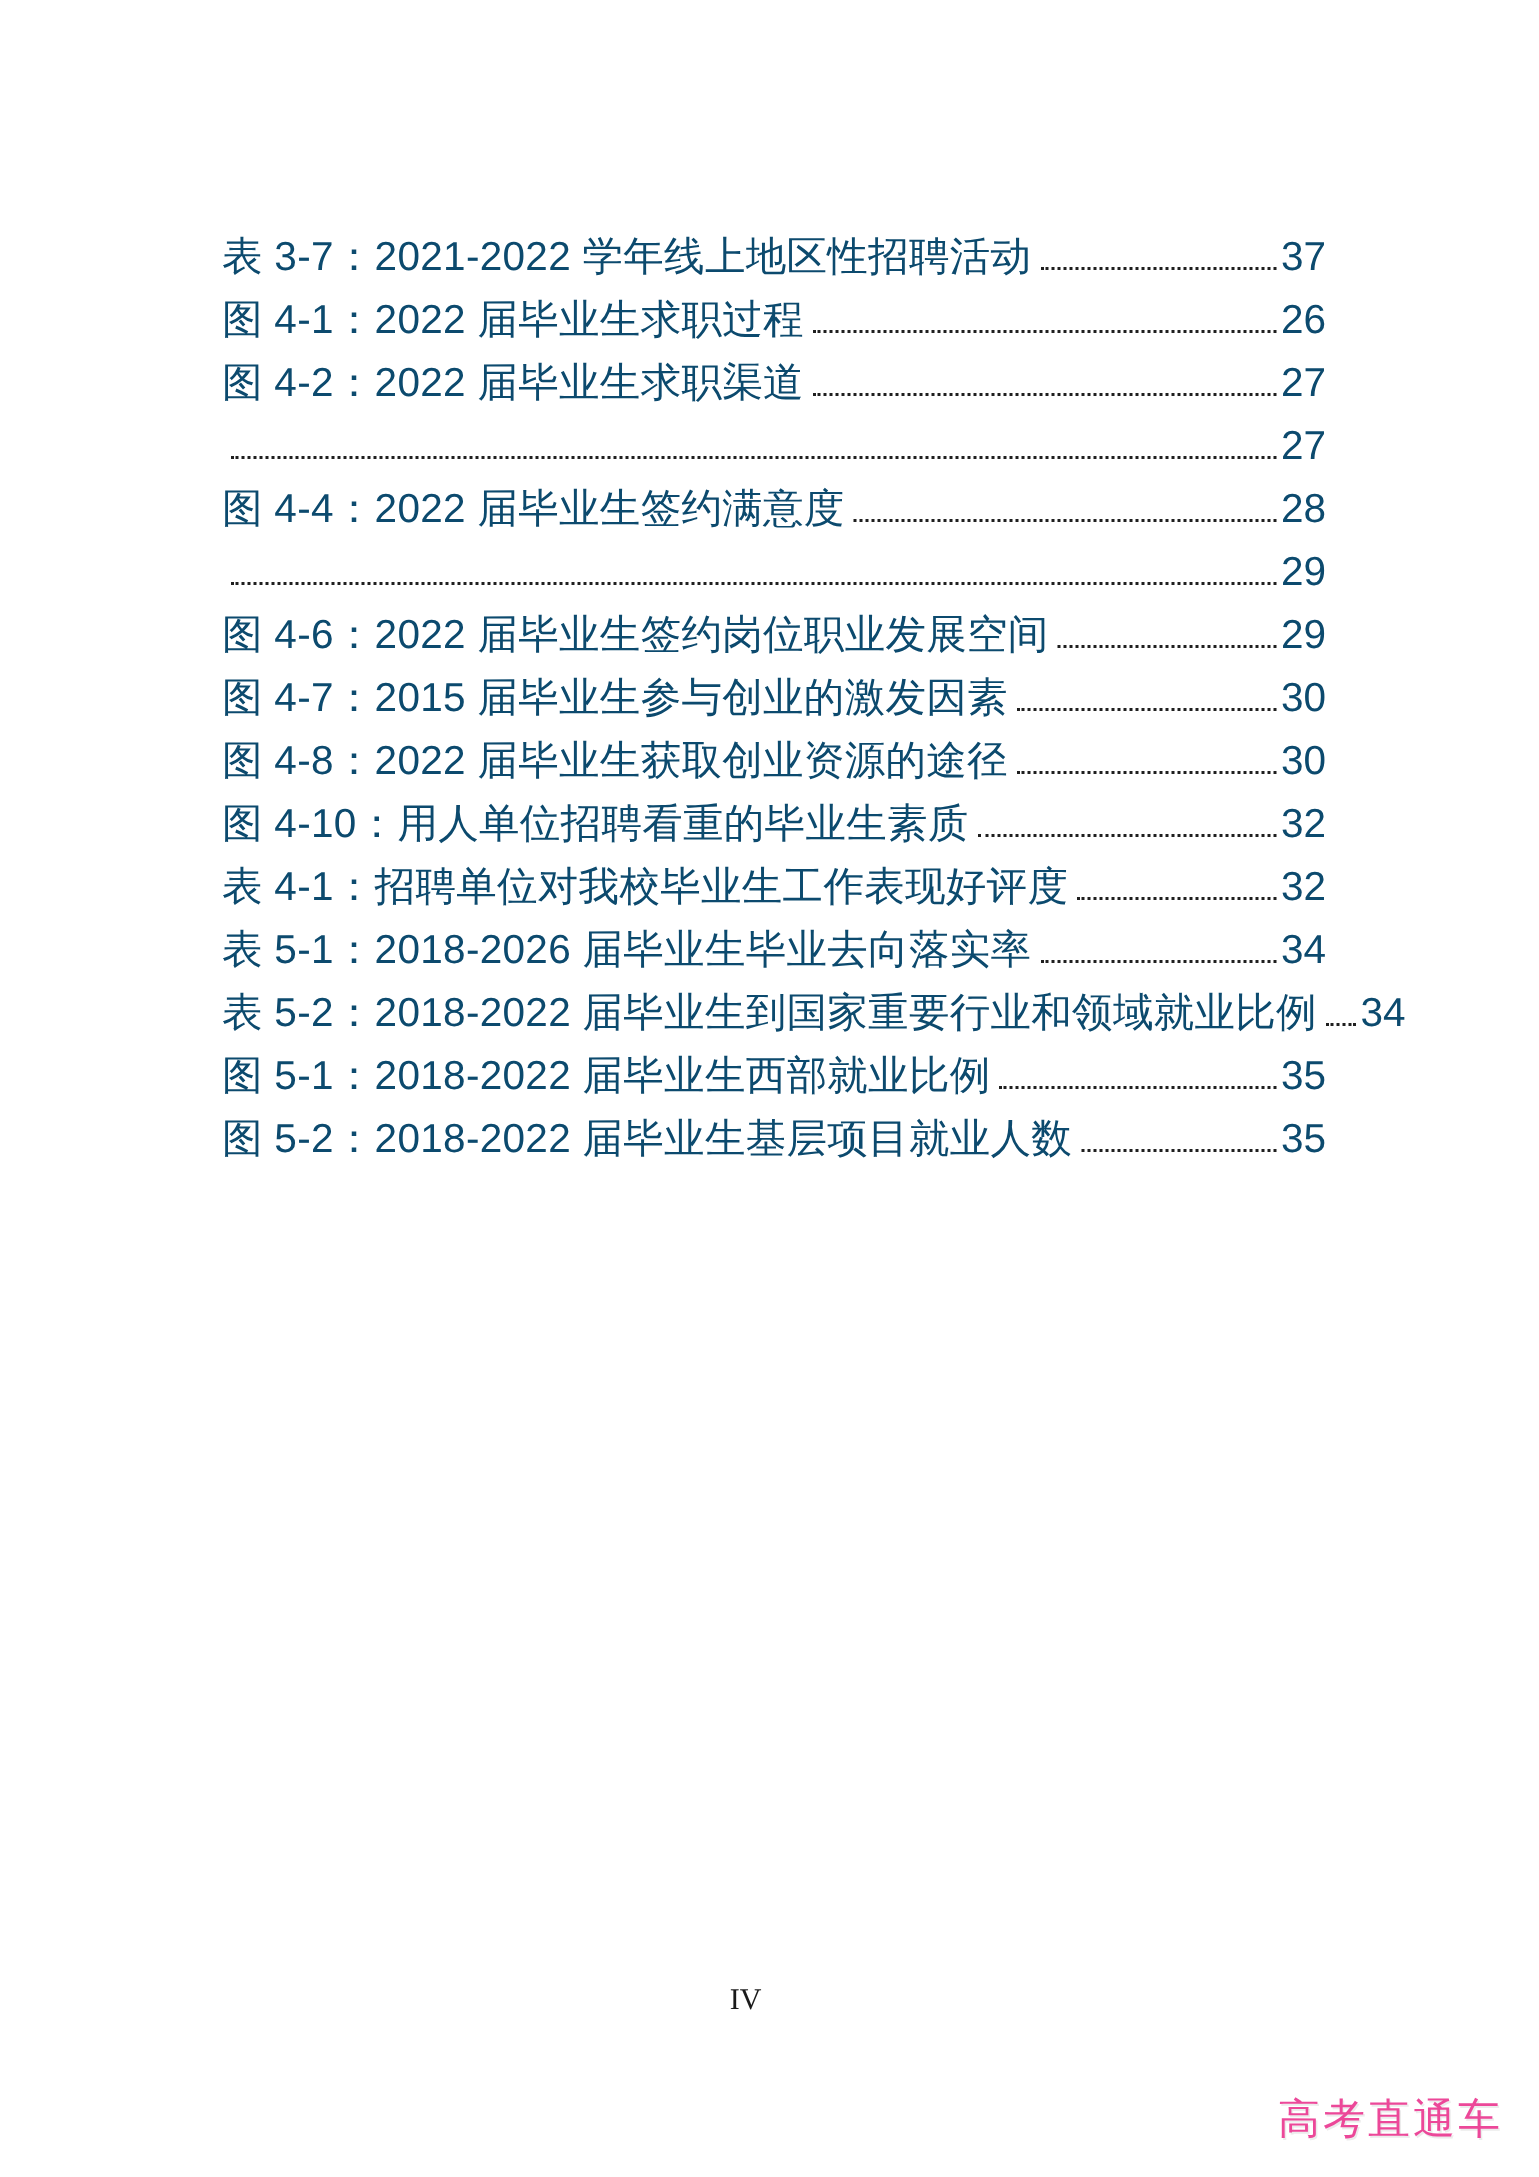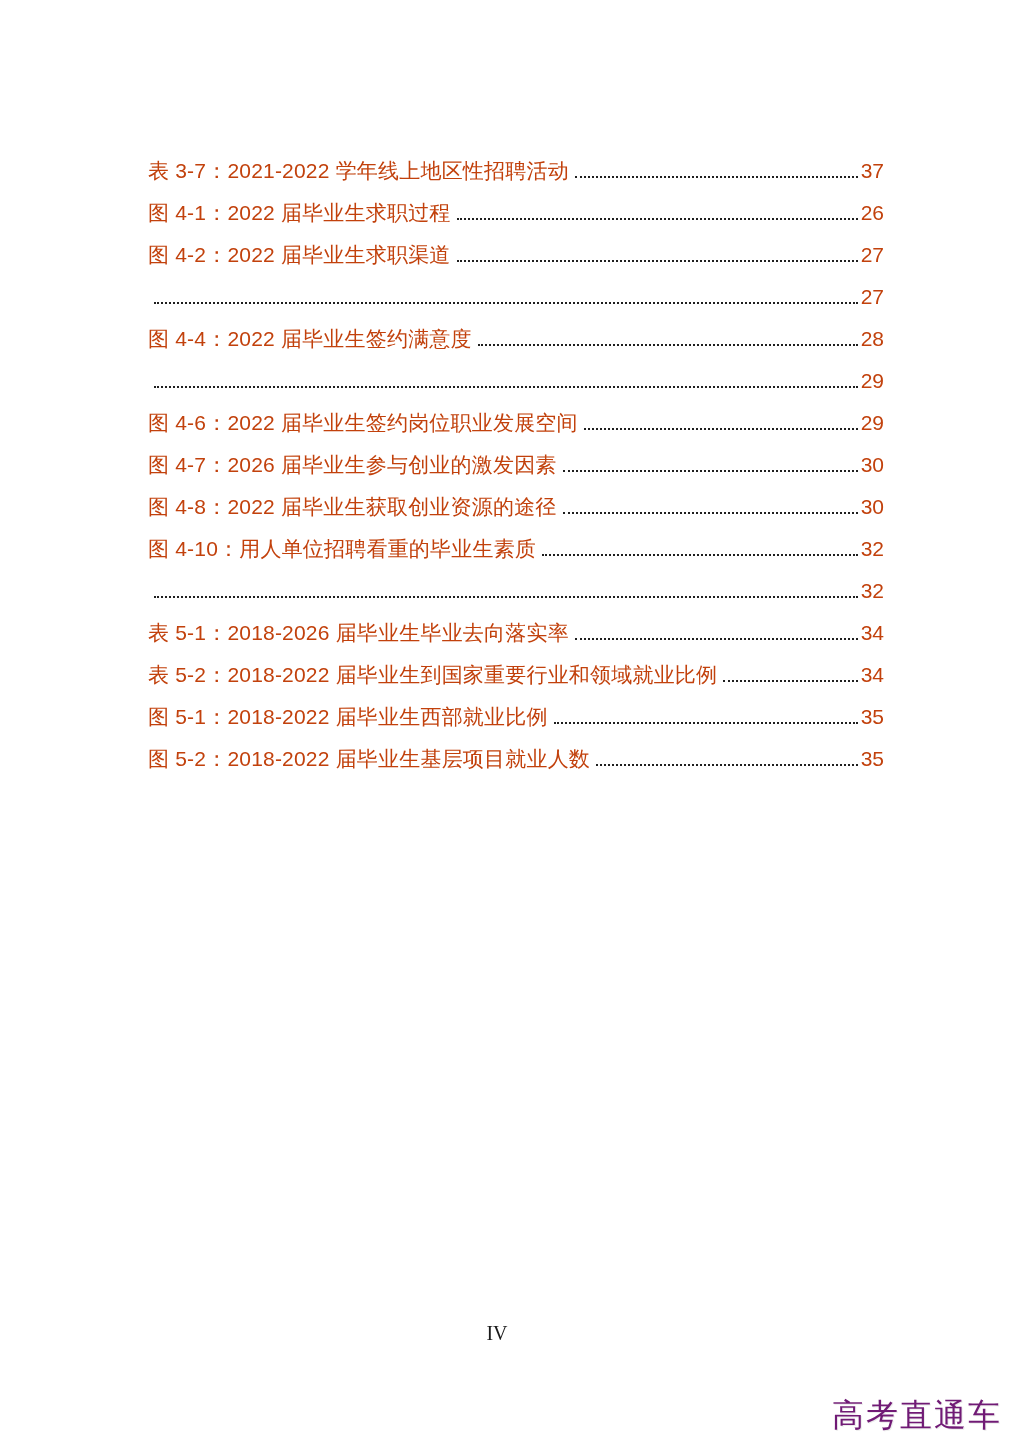--- a/index.html
+++ b/index.html
@@ -20,22 +20,22 @@
     position: absolute;
     left: 148px;
     right: 142px;
     top: 150px;
   }
   .toc-entry {
     display: flex;
     align-items: baseline;
     height: 42px;
     line-height: 42px;
-    font-size: 21px;
-    color: #c2410c;
+    font-size: 27px;
+    color: #0c4a6e;
     white-space: nowrap;
   }
   .toc-text {
     flex: 0 0 auto;
     letter-spacing: 0.2px;
   }
   .toc-dots {
     flex: 1 1 auto;
     border-bottom: 2px dotted #1f1f1f;
     margin: 0 3px 0 6px;
@@ -52,22 +52,22 @@
     text-align: center;
     transform: translateX(-16px);
     font-family: "Liberation Serif", serif;
     font-size: 20px;
     color: #1a1a1a;
   }
   .watermark {
     position: absolute;
     top: 1394px;
     right: 24px;
-    font-size: 32px;
-    color: #701a75;
+    font-size: 28px;
+    color: #ec4899;
     letter-spacing: 2px;
     text-shadow: 1px 1px 0 #ececec;
   }
 </style>
 </head>
 <body>
 
 <div class="page">
   <div class="toc" id="toc-list">
       <div class="toc-entry">
@@ -97,35 +97,36 @@
       <div class="toc-entry">
         <span class="toc-dots"></span>
         <span class="toc-page">29</span>
       </div>
       <div class="toc-entry">
         <span class="toc-text">图 4-6：2022 届毕业生签约岗位职业发展空间</span>
         <span class="toc-dots"></span>
         <span class="toc-page">29</span>
       </div>
       <div class="toc-entry">
-        <span class="toc-text">图 4-7：2026 届毕业生参与创业的激发因素</span>
+        <span class="toc-text">图 4-7：2015 届毕业生参与创业的激发因素</span>
         <span class="toc-dots"></span>
         <span class="toc-page">30</span>
       </div>
       <div class="toc-entry">
         <span class="toc-text">图 4-8：2022 届毕业生获取创业资源的途径</span>
         <span class="toc-dots"></span>
         <span class="toc-page">30</span>
       </div>
       <div class="toc-entry">
         <span class="toc-text">图 4-10：用人单位招聘看重的毕业生素质</span>
         <span class="toc-dots"></span>
         <span class="toc-page">32</span>
       </div>
       <div class="toc-entry">
+        <span class="toc-text">表 4-1：招聘单位对我校毕业生工作表现好评度</span>
         <span class="toc-dots"></span>
         <span class="toc-page">32</span>
       </div>
       <div class="toc-entry">
         <span class="toc-text">表 5-1：2018-2026 届毕业生毕业去向落实率</span>
         <span class="toc-dots"></span>
         <span class="toc-page">34</span>
       </div>
       <div class="toc-entry">
         <span class="toc-text">表 5-2：2018-2022 届毕业生到国家重要行业和领域就业比例</span>

